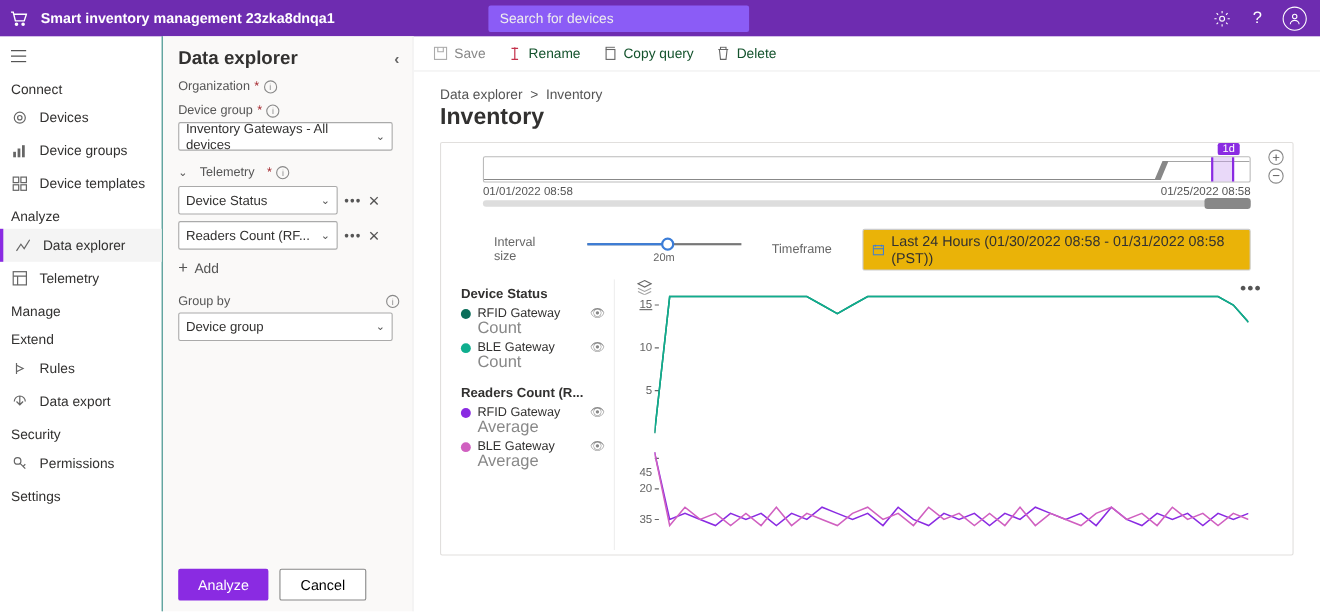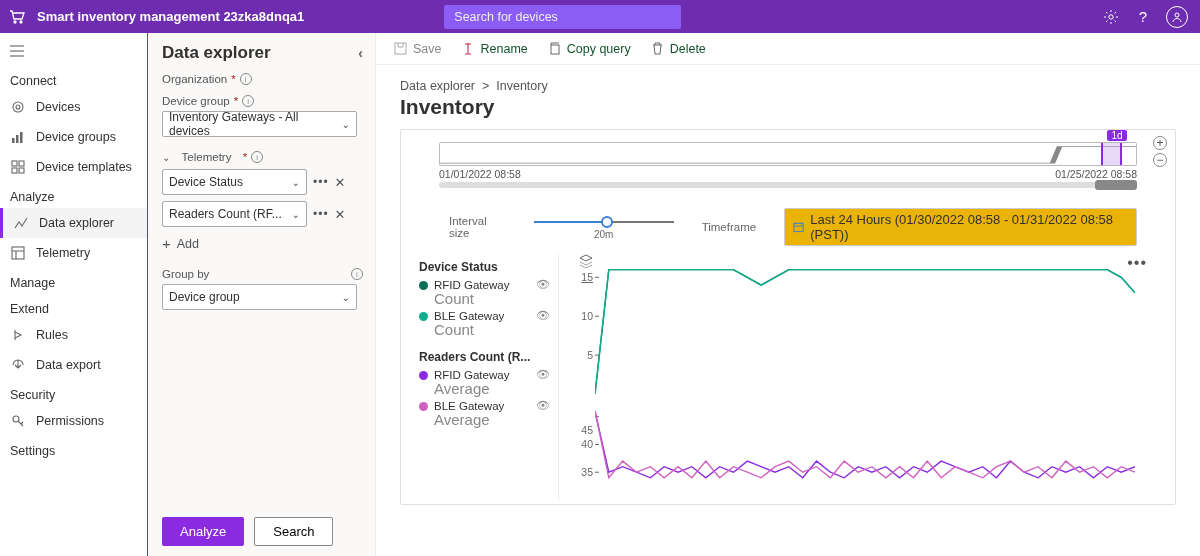--- a/index.html
+++ b/index.html
@@ -252,21 +252,21 @@
         <span>Group by</span> 
         <span class="info-icon">i</span>
       </div>
     <div class="dropdown">
         <span>Device group</span>
         <span class="chev">⌄</span>
       </div>
 
     <div class="bottom-btns">
       <button class="btn-primary">Analyze</button>
-      <button class="btn-sec">Search</button>
+      <button class="btn-sec">Cancel</button>
     </div>
   </div>
 
   <div class="content">
     <div class="toolbar">
       <div class="tb-item">
           <svg width="13" height="13" viewBox="0 0 13 13" fill="none" stroke="#aaa" stroke-width="1">
             <rect x="1" y="1" width="11" height="11"></rect>
             <path d="M4 1v4h5V1"></path>
           </svg>
@@ -395,21 +395,21 @@
                 <line x1="0" x2="4" y1="101.11111111111111" y2="101.11111111111111" stroke="#666" stroke-width="1"></line>
                 <line x1="0" x2="4" y1="62.222222222222214" y2="62.222222222222214" stroke="#666" stroke-width="1"></line>
                 <line x1="0" x2="4" y1="23.33333333333333" y2="23.33333333333333" stroke="#666" stroke-width="1"></line>
                 <path d="M0.0 140.0 L13.8 15.6 L27.7 15.6 L41.5 15.6 L55.4 15.6 L69.2 15.6 L83.1 15.6 L96.9 15.6 L110.8 15.6 L124.6 15.6 L138.5 15.6 L152.3 23.3 L166.2 31.1 L180.0 23.3 L193.8 15.6 L207.7 15.6 L221.5 15.6 L235.4 15.6 L249.2 15.6 L263.1 15.6 L276.9 15.6 L290.8 15.6 L304.6 15.6 L318.5 15.6 L332.3 15.6 L346.2 15.6 L360.0 15.6 L373.8 15.6 L387.7 15.6 L401.5 15.6 L415.4 15.6 L429.2 15.6 L443.1 15.6 L456.9 15.6 L470.8 15.6 L484.6 15.6 L498.5 15.6 L512.3 15.6 L526.2 23.3 L540.0 38.9" fill="none" stroke="#0a6e5a" stroke-width="1.4"></path>
                 <path d="M0.0 140.0 L13.8 15.6 L27.7 15.6 L41.5 15.6 L55.4 15.6 L69.2 15.6 L83.1 15.6 L96.9 15.6 L110.8 15.6 L124.6 15.6 L138.5 15.6 L152.3 23.3 L166.2 31.1 L180.0 23.3 L193.8 15.6 L207.7 15.6 L221.5 15.6 L235.4 15.6 L249.2 15.6 L263.1 15.6 L276.9 15.6 L290.8 15.6 L304.6 15.6 L318.5 15.6 L332.3 15.6 L346.2 15.6 L360.0 15.6 L373.8 15.6 L387.7 15.6 L401.5 15.6 L415.4 15.6 L429.2 15.6 L443.1 15.6 L456.9 15.6 L470.8 15.6 L484.6 15.6 L498.5 15.6 L512.3 15.6 L526.2 23.3 L540.0 38.9" fill="none" stroke="#0fae8e" stroke-width="1.4"></path>
               </svg>
             </div>
           <div class="plot2" id="plot2">
             <div class="yax" id="yax2">
                 <div class="yt" style="top: 72.2222px;">35</div>
-                <div class="yt" style="top: 44.4444px;">40</div>
+                <div class="yt" style="top: 44.4444px;">20</div>
                 <div class="yt" style="top: 30px;">45</div>
               </div>
           <svg width="540" height="100">
                 <line x1="0" x2="4" y1="72.22222222222223" y2="72.22222222222223" stroke="#666" stroke-width="1"></line>
                 <line x1="0" x2="4" y1="44.44444444444444" y2="44.44444444444444" stroke="#666" stroke-width="1"></line>
                 <line x1="0" x2="4" y1="16.666666666666657" y2="16.666666666666657" stroke="#666" stroke-width="1"></line>
                 <path d="M0.0 11.1 L13.8 72.2 L27.7 66.7 L41.5 72.2 L55.4 77.8 L69.2 66.7 L83.1 72.2 L96.9 66.7 L110.8 77.8 L124.6 66.7 L138.5 72.2 L152.3 61.1 L166.2 66.7 L180.0 72.2 L193.8 66.7 L207.7 77.8 L221.5 61.1 L235.4 72.2 L249.2 77.8 L263.1 66.7 L276.9 72.2 L290.8 66.7 L304.6 77.8 L318.5 66.7 L332.3 72.2 L346.2 61.1 L360.0 66.7 L373.8 72.2 L387.7 66.7 L401.5 77.8 L415.4 61.1 L429.2 72.2 L443.1 77.8 L456.9 66.7 L470.8 72.2 L484.6 66.7 L498.5 77.8 L512.3 66.7 L526.2 72.2 L540.0 66.7" fill="none" stroke="#8a2be2" stroke-width="1.4"></path>
                 <path d="M0.0 11.1 L13.8 77.8 L27.7 61.1 L41.5 72.2 L55.4 66.7 L69.2 77.8 L83.1 66.7 L96.9 77.8 L110.8 61.1 L124.6 77.8 L138.5 66.7 L152.3 72.2 L166.2 77.8 L180.0 66.7 L193.8 61.1 L207.7 72.2 L221.5 66.7 L235.4 77.8 L249.2 61.1 L263.1 72.2 L276.9 66.7 L290.8 77.8 L304.6 66.7 L318.5 77.8 L332.3 61.1 L346.2 77.8 L360.0 66.7 L373.8 72.2 L387.7 77.8 L401.5 66.7 L415.4 61.1 L429.2 72.2 L443.1 66.7 L456.9 77.8 L470.8 61.1 L484.6 72.2 L498.5 66.7 L512.3 77.8 L526.2 66.7 L540.0 72.2" fill="none" stroke="#d060c0" stroke-width="1.4"></path>
               </svg>
             </div>

